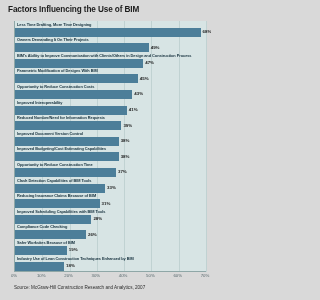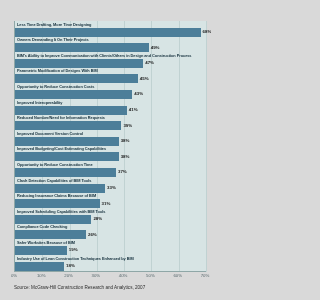--- a/index.html
+++ b/index.html
@@ -118,20 +118,21 @@
     font-size: 4.6px;
     color: #2d2d2d;
     white-space: nowrap;
   }
 </style>
 </head>
 <body>
 
 <div id="chart-card">
 
+  <div id="chart-title">Factors Influencing the Use of BIM</div>
 
   <div id="plot-area">
     <div id="gridlines">
         <div class="gridline" style="left: 27.2857px;"></div>
         <div class="gridline" style="left: 54.5714px;"></div>
         <div class="gridline" style="left: 81.8571px;"></div>
         <div class="gridline" style="left: 109.143px;"></div>
         <div class="gridline" style="left: 136.429px;"></div>
         <div class="gridline" style="left: 163.714px;"></div>
         <div class="gridline" style="left: 191px;"></div>

